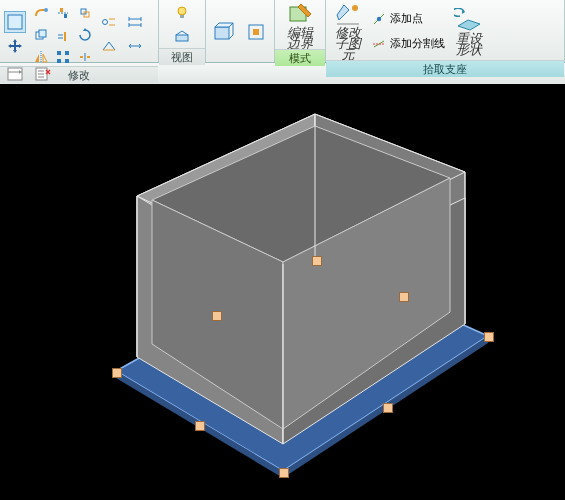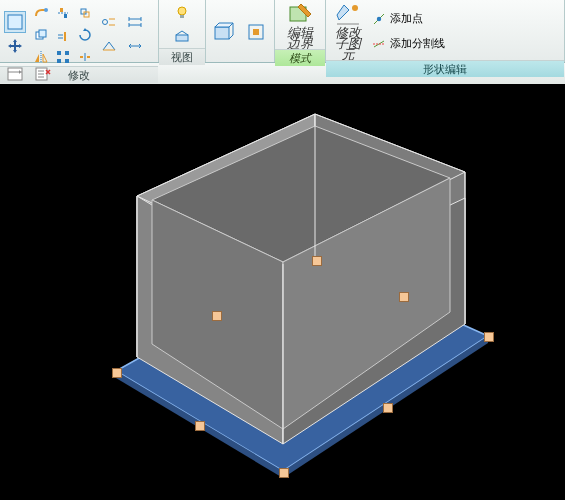--- a/index.html
+++ b/index.html
@@ -38,21 +38,21 @@
     text-align: center;
     color: #3b4a4a;
     font-size: 11px;
     height: 16px;
     line-height: 16px;
     background: linear-gradient(#e8edec, #dde3e2);
     margin: 0 -4px;
     border-top: 1px solid #c6d2d2;
   }
 
-  .panel.mode .panel-title { background: linear-gradient(#c6f0b6, #aee79a); color:#2d4a16;font-style:italic; }
+  .panel.mode .panel-title { background: linear-gradient(#c6f0b6, #aee79a); color:#2d4a16; }
   .panel.shape .panel-title { background: linear-gradient(#bde7eb, #a4dae0); color:#184a4d; }
 
   .icon-grid {
     display: grid;
     grid-template-columns: repeat(3, 20px);
     grid-auto-rows: 20px;
     gap: 2px;
   }
   .icon-col {
     display: flex;
@@ -288,22 +288,30 @@
           <span>添加点</span>
         </div>
         <div class="txt-btn">
           <svg width="14" height="14">
               <path d="M2 10 L12 4" stroke="#5a9a3a"></path>
               <path d="M1 7 L13 7" stroke="#e44" stroke-dasharray="2,1"></path>
             </svg>
           <span>添加分割线</span>
         </div>
       </div>
-    </div>
-    <div class="panel-title">形状编辑</div>
+      <div class="big-btn">
+        <svg width="30" height="24">
+            <path d="M4 18 L14 12 L26 16 L16 22 Z" fill="#9cd4e6" stroke="#2b8aa8"></path>
+            <path d="M6 8 A6 4 0 1 1 10 4" fill="none" stroke="#2b8aa8" stroke-width="1.5"></path>
+            <path d="M8 2 L11 4 L8 6 Z" fill="#2b8aa8"></path>
+          </svg>
+        <div class="lbl"><span>重设</span><br><span>形状</span></div>
+      </div>
+    </div>
+    <div class="panel-title">拾取支座</div>
   </div>
 
 </div>
 
 <div class="quickbar">
   <div class="mini">
       <svg width="16" height="14">
         <rect x="1" y="1" width="14" height="12" fill="#fff" stroke="#888"></rect>
         <line x1="1" y1="5" x2="15" y2="5" stroke="#888"></line>
         <path d="M12 3 L14 5 L12 7" fill="#888"></path>

